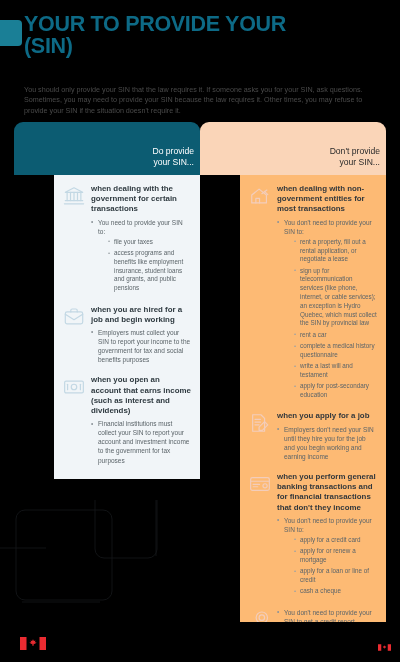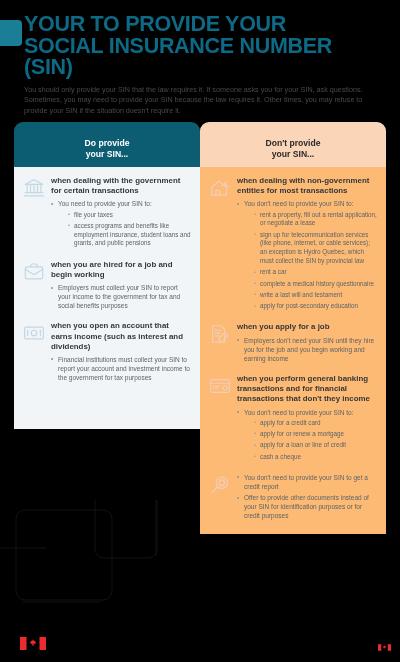--- a/index.html
+++ b/index.html
@@ -31,27 +31,27 @@
   
   .columns { position:absolute; left:0; top:122px; width:400px; }
   .col {
     position:absolute; top:0; width:186px;
     border-radius:9px 9px 0 0; overflow:hidden;
   }
   .col-left  { left:14px; }
   .col-right { left:200px; }
 
   .col-head {
-    text-align:center; padding:16px 6px 7px;
-    font-size:8.6px; font-weight:bold; line-height:11px;
+    text-align:right; padding:24px 6px 7px;
+    font-size:8.6px; font-weight:normal; line-height:11px;
   }
   .col-left  .col-head { background:#0c5c72; color:#ffffff; }
   .col-right .col-head { background:#fad5b8; color:#2b2b2b; }
 
-  .col-body { padding:9px 9px 12px 9px; }
+  .col-body { padding:9px 9px 12px 9px;margin-left:40px; }
   .col-left  .col-body { background:#f1f5f8; min-height:262px; }
   .col-right .col-body { background:#fdba74; min-height:258px; }
 
   
   .section { display:flex; gap:6px; margin-bottom:9px; }
   .section:last-child { margin-bottom:0; }
   .sec-icon { flex:0 0 22px; width:22px; height:22px; margin-top:1px; }
   .sec-icon svg { width:22px; height:22px; display:block; }
   .sec-body { flex:1 1 auto; min-width:0; }
   .sec-title {
@@ -87,21 +87,20 @@
   .bg-art { position:absolute; left:0; top:500px; width:400px; height:130px; opacity:0.30; }
   .bg-art rect, .bg-art line { fill:none; stroke:#3a4148; stroke-width:1; }
 </style>
 </head>
 <body>
 
 <div class="header">
   <div class="accent-square"></div>
   <div class="title">
     <span class="title-line">YOUR TO PROVIDE YOUR</span>
-    <span class="title-line">SOCIAL INSURANCE NUMBER</span>
     <span class="title-line">(SIN)</span>
   </div>
   <p class="intro">You should only provide your SIN that the law requires it. If someone asks you for your SIN, ask questions. Sometimes, you may need to provide your SIN because the law requires it. Other times, you may refuse to provide your SIN if the situation doesn't require it.</p>
 </div>
 
 <div class="columns">
 
   <div class="col col-left">
     <div class="col-head">
       <div>Do provide</div>

